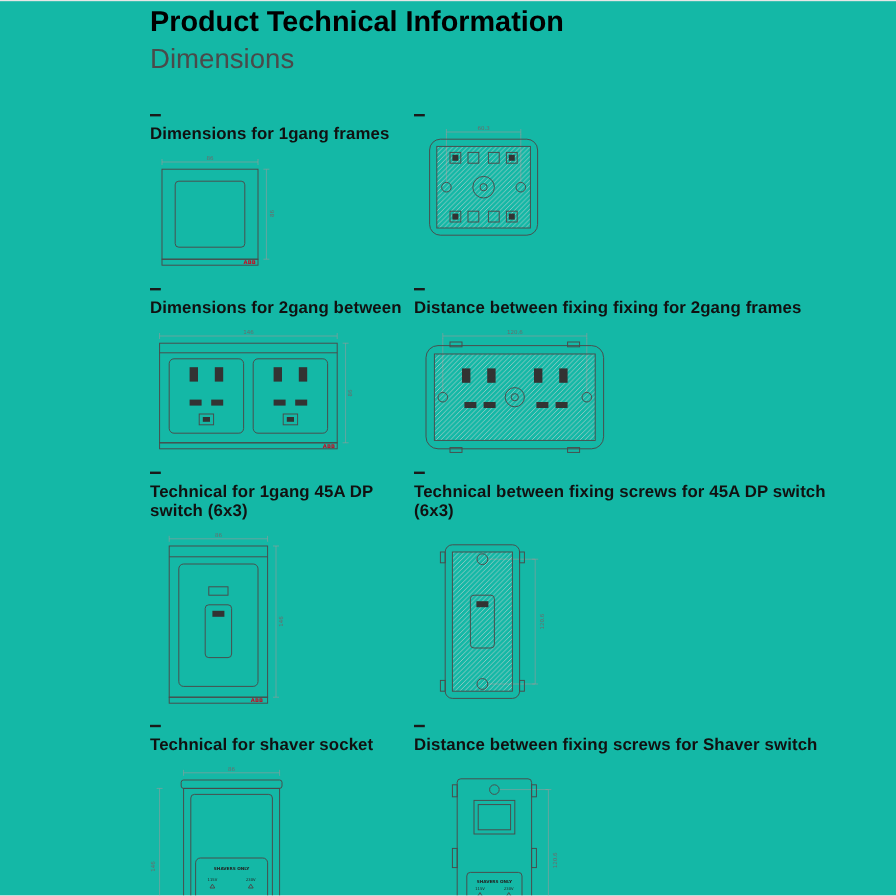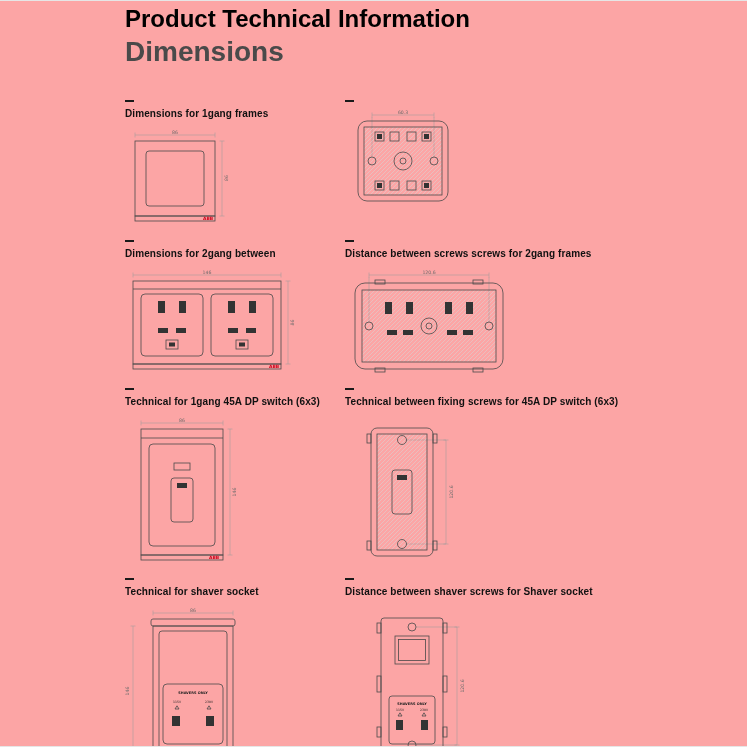--- a/index.html
+++ b/index.html
@@ -1,29 +1,29 @@
 <!DOCTYPE html>
 <html><head>
 <meta charset="utf-8">
 <style>
   * { margin:0; padding:0; box-sizing:border-box; }
   html,body { background:#ffffff; }
   .page {
-    width:747px; height:747px; position:relative; background:#fca5a5;
+    width:747px; height:747px; position:relative; background:#14b8a6;
     font-family:"Liberation Sans", sans-serif;
     border-top:1px solid #e6e6e6; border-bottom:1px solid #e6e6e6;
     overflow:hidden;
   }
   .content { position:absolute; left:125px; top:0; width:600px; }
   h1 { font-size:24px; font-weight:700; color:#000; padding-top:4px; }
-  h2 { font-size:28px; font-weight:700; color:#4a4a4a; margin-top:3px; }
+  h2 { font-size:23px; font-weight:400; color:#4a4a4a; margin-top:3px; }
   .grid { margin-top:32px; display:grid; grid-template-columns:220px 1fr; }
   .cell { margin-bottom:12px; }
   .marker { width:9px; height:2px; background:#1a1a1a; margin-bottom:6px; }
-  .label { font-size:10px; font-weight:700; color:#111; margin-bottom:9px; letter-spacing:0.1px; }
+  .label { font-size:14px; font-weight:700; color:#111; margin-bottom:9px; letter-spacing:0.1px; }
   svg { display:block; overflow:visible; }
   .ln   { stroke:#4a4a4a; stroke-width:0.8; fill:none; }
   .thin { stroke:#9a9a9a; stroke-width:0.5; fill:none; }
   .dark { fill:#333; stroke:none; }
   .dimtext  { font-size:4.6px; fill:#6b6b6b; font-family:"DejaVu Sans", sans-serif; }
   .tinytext { font-size:3.5px; fill:#222; font-weight:700; font-family:"DejaVu Sans", sans-serif; }
   .vtext    { font-size:3.1px; fill:#222; font-family:"DejaVu Sans", sans-serif; }
   .logotext { font-size:4.4px; fill:#d0021b; font-weight:700; font-family:"DejaVu Sans", sans-serif; }
 </style>
 </head>
@@ -142,21 +142,21 @@
             <rect class="dark" x="114" y="74.5" width="6" height="4"></rect>
             <text class="dimtext" x="82" y="5.5" text-anchor="middle">146</text>
             <text class="dimtext" text-anchor="middle" transform="translate(168.5 54.5) rotate(-90)">86</text>
             <text class="logotext" x="144" y="100.4">ABB</text>
           </svg>
         </div>
       </section>
 
       <section class="cell">
         <div class="marker"></div>
-        <div class="label">Distance between screws screws for 2gang frames</div>
+        <div class="label">Distance between fixing fixing for 2gang frames</div>
         <div class="figure">
           <svg width="170" height="108" viewBox="0 0 170 108">
             <g class="thin">
               <line x1="24" y1="7" x2="144" y2="7"></line>
               <line x1="24" y1="4.5" x2="24" y2="9.5"></line>
               <line x1="144" y1="4.5" x2="144" y2="9.5"></line>
               <line x1="24" y1="9" x2="24" y2="54"></line>
               <line x1="144" y1="9" x2="144" y2="54"></line>
             </g>
             <g class="ln">
@@ -270,21 +270,21 @@
             <text class="vtext" x="84" y="97" text-anchor="middle">230V</text>
             <text class="dimtext" x="68" y="5.5" text-anchor="middle">86</text>
             <text class="dimtext" text-anchor="middle" transform="translate(4 85) rotate(-90)">146</text>
             <text class="logotext" x="88" y="148.5">ABB</text>
           </svg>
         </div>
       </section>
 
       <section class="cell">
         <div class="marker"></div>
-        <div class="label">Distance between shaver screws for Shaver socket</div>
+        <div class="label">Distance between fixing screws for Shaver switch</div>
         <div class="figure">
           <svg width="130" height="160" viewBox="0 0 130 160">
             <g class="thin">
               <line x1="71" y1="21" x2="112" y2="21"></line>
               <line x1="71" y1="139" x2="112" y2="139"></line>
               <line x1="112" y1="21" x2="112" y2="139"></line>
               <line x1="109.5" y1="21" x2="114.5" y2="21"></line>
               <line x1="109.5" y1="139" x2="114.5" y2="139"></line>
             </g>
             <g class="ln">

